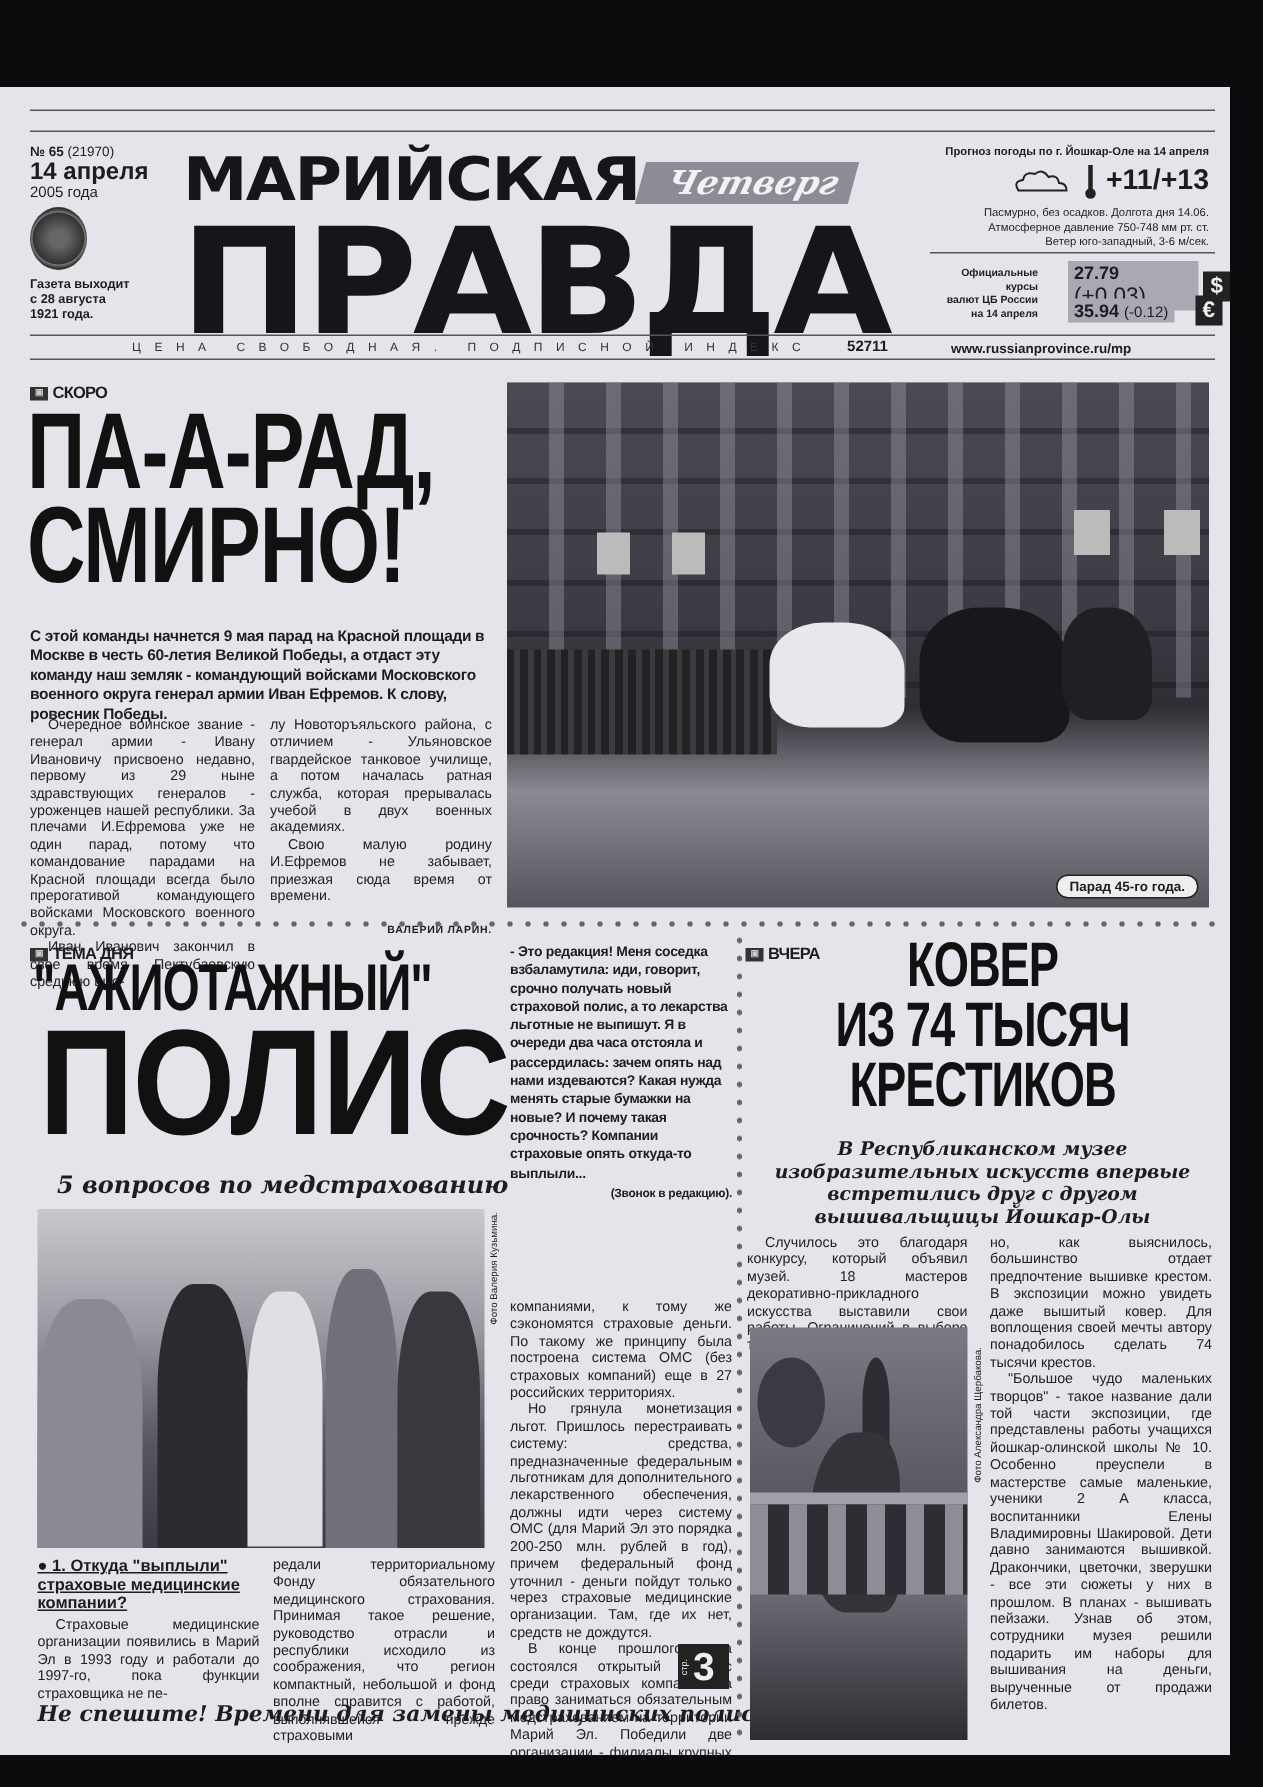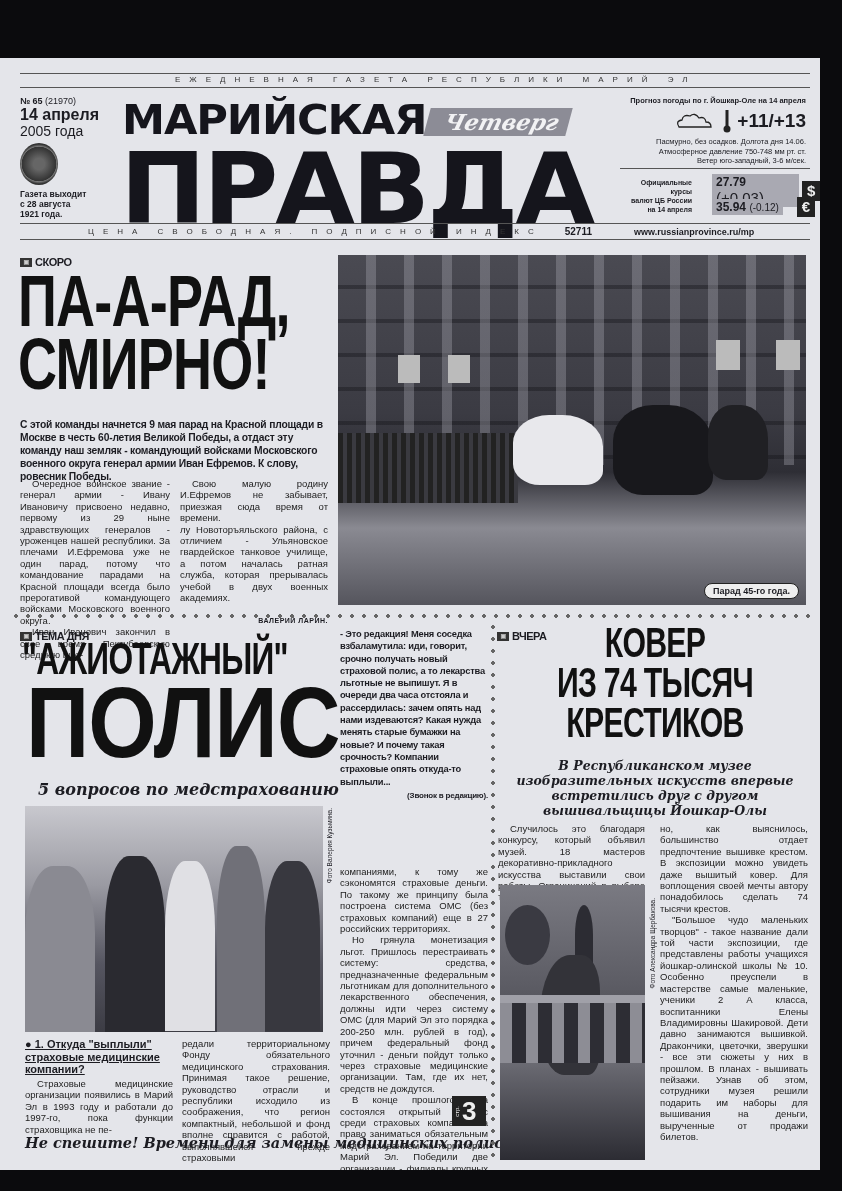--- a/index.html
+++ b/index.html
@@ -26,27 +26,26 @@
 .serif-italic{font-family:"DejaVu Serif",serif;font-style:italic;font-weight:bold}
 .rate-box{background:#a9a9b2;font-weight:bold;font-size:12px;padding:1px 4px;display:inline-block}
 .cur-box{background:#222;color:#eee;font-weight:bold;font-size:15px;width:18px;height:20px;display:inline-block;text-align:center;line-height:20px}
 </style>
 </head>
 <body>
 
 <div class="page">
 
   <div class="rule" style="left:20px;top:15px;width:790px"></div>
-  <div class="abs spaced" style="left:175px;top:17px">ЕЖЕДНЕВНАЯ ГАЗЕТА РЕСПУБЛИКИ МАРИЙ ЭЛ</div>
   <div class="rule" style="left:20px;top:29px;width:790px"></div>
 
   <div class="abs" style="left:20px;top:38px;width:100px">
     <div style="font-size:9px;font-weight:bold"><span>№ 65</span> <span style="font-weight:normal">(21970)</span></div>
     <div style="font-size:16px;font-weight:bold;line-height:17px">14 апреля</div>
-    <div style="font-size:14px">2005 года</div>
+    <div style="font-size:10px">2005 года</div>
     <div style="width:38px;height:42px;border-radius:50%;background:radial-gradient(circle,#666 20%,#333 60%,#777 62%,#333 70%);margin:4px 0"></div>
     <div class="small" style="font-weight:bold;font-size:8.5px;line-height:10px">
       <div>Газета выходит</div>
       <div>с 28 августа</div>
       <div>1921 года.</div>
     </div>
   </div>
 
   <div class="abs masthead-1" style="left:122px;top:42px">МАРИЙСКАЯ</div>
   <div class="abs weekday" style="left:427px;top:50px">Четверг</div>
@@ -101,22 +100,22 @@
   <div class="abs big-head" style="left:18px;top:212px;font-size:72px;transform:scaleX(0.75)">
     <div>ПА-А-РАД,</div>
     <div>СМИРНО!</div>
   </div>
   <div class="abs lead" style="left:20px;top:360px;width:305px">С этой команды начнется 9 мая парад на Красной площади в Москве в честь 60-летия Великой Победы, а отдаст эту команду наш земляк - командующий войсками Московского военного округа генерал армии Иван Ефремов. К слову, ровесник Победы.</div>
   <div class="abs" style="left:20px;top:420px;width:150px">
     <p class="body-text">Очередное воинское звание - генерал армии - Ивану Ивановичу присвоено недавно, первому из 29 ныне здравствующих генералов - уроженцев нашей республики. За плечами И.Ефремова уже не один парад, потому что командование парадами на Красной площади всегда было прерогативой командующего войсками Московского военного округа.</p>
     <p class="body-text">Иван Иванович закончил в свое время Пектубаевскую среднюю шко-</p>
   </div>
   <div class="abs" style="left:180px;top:420px;width:148px">
+    <p class="body-text" style="text-indent:0">лу Новоторъяльского района, с отличием - Ульяновское гвардейское танковое училище, а потом началась ратная служба, которая прерывалась учебой в двух военных академиях.</p>
     <p class="body-text">Свою малую родину И.Ефремов не забывает, приезжая сюда время от времени.</p>
-    <p class="body-text" style="text-indent:0">лу Новоторъяльского района, с отличием - Ульяновское гвардейское танковое училище, а потом началась ратная служба, которая прерывалась учебой в двух военных академиях.</p>
     <p class="byline" style="margin-top:14px">ВАЛЕРИЙ ЛАРИН.</p>
   </div>
 
   <div class="photo" style="left:338px;top:197px;width:468px;height:350px;background:linear-gradient(180deg,#4a4a52 0%,#3b3b43 45%,#2e2e35 62%,#8a8a92 78%,#55555d 100%)">
     <div class="abs" style="left:0;top:0;width:100%;height:60%;background-image:repeating-linear-gradient(90deg,transparent 0 28px,rgba(170,170,180,0.35) 28px 38px),repeating-linear-gradient(180deg,transparent 0 30px,rgba(20,20,25,0.4) 30px 34px)"></div>
     <div class="abs" style="left:60px;top:100px;width:22px;height:28px;background:#bbb"></div>
     <div class="abs" style="left:110px;top:100px;width:22px;height:28px;background:#bbb"></div>
     <div class="abs" style="left:378px;top:85px;width:24px;height:30px;background:#bbb"></div>
     <div class="abs" style="left:438px;top:85px;width:24px;height:30px;background:#bbb"></div>
     <div class="abs" style="left:0;top:178px;width:180px;height:70px;background:repeating-linear-gradient(90deg,#222 0 5px,#3a3a40 5px 9px)"></div>

